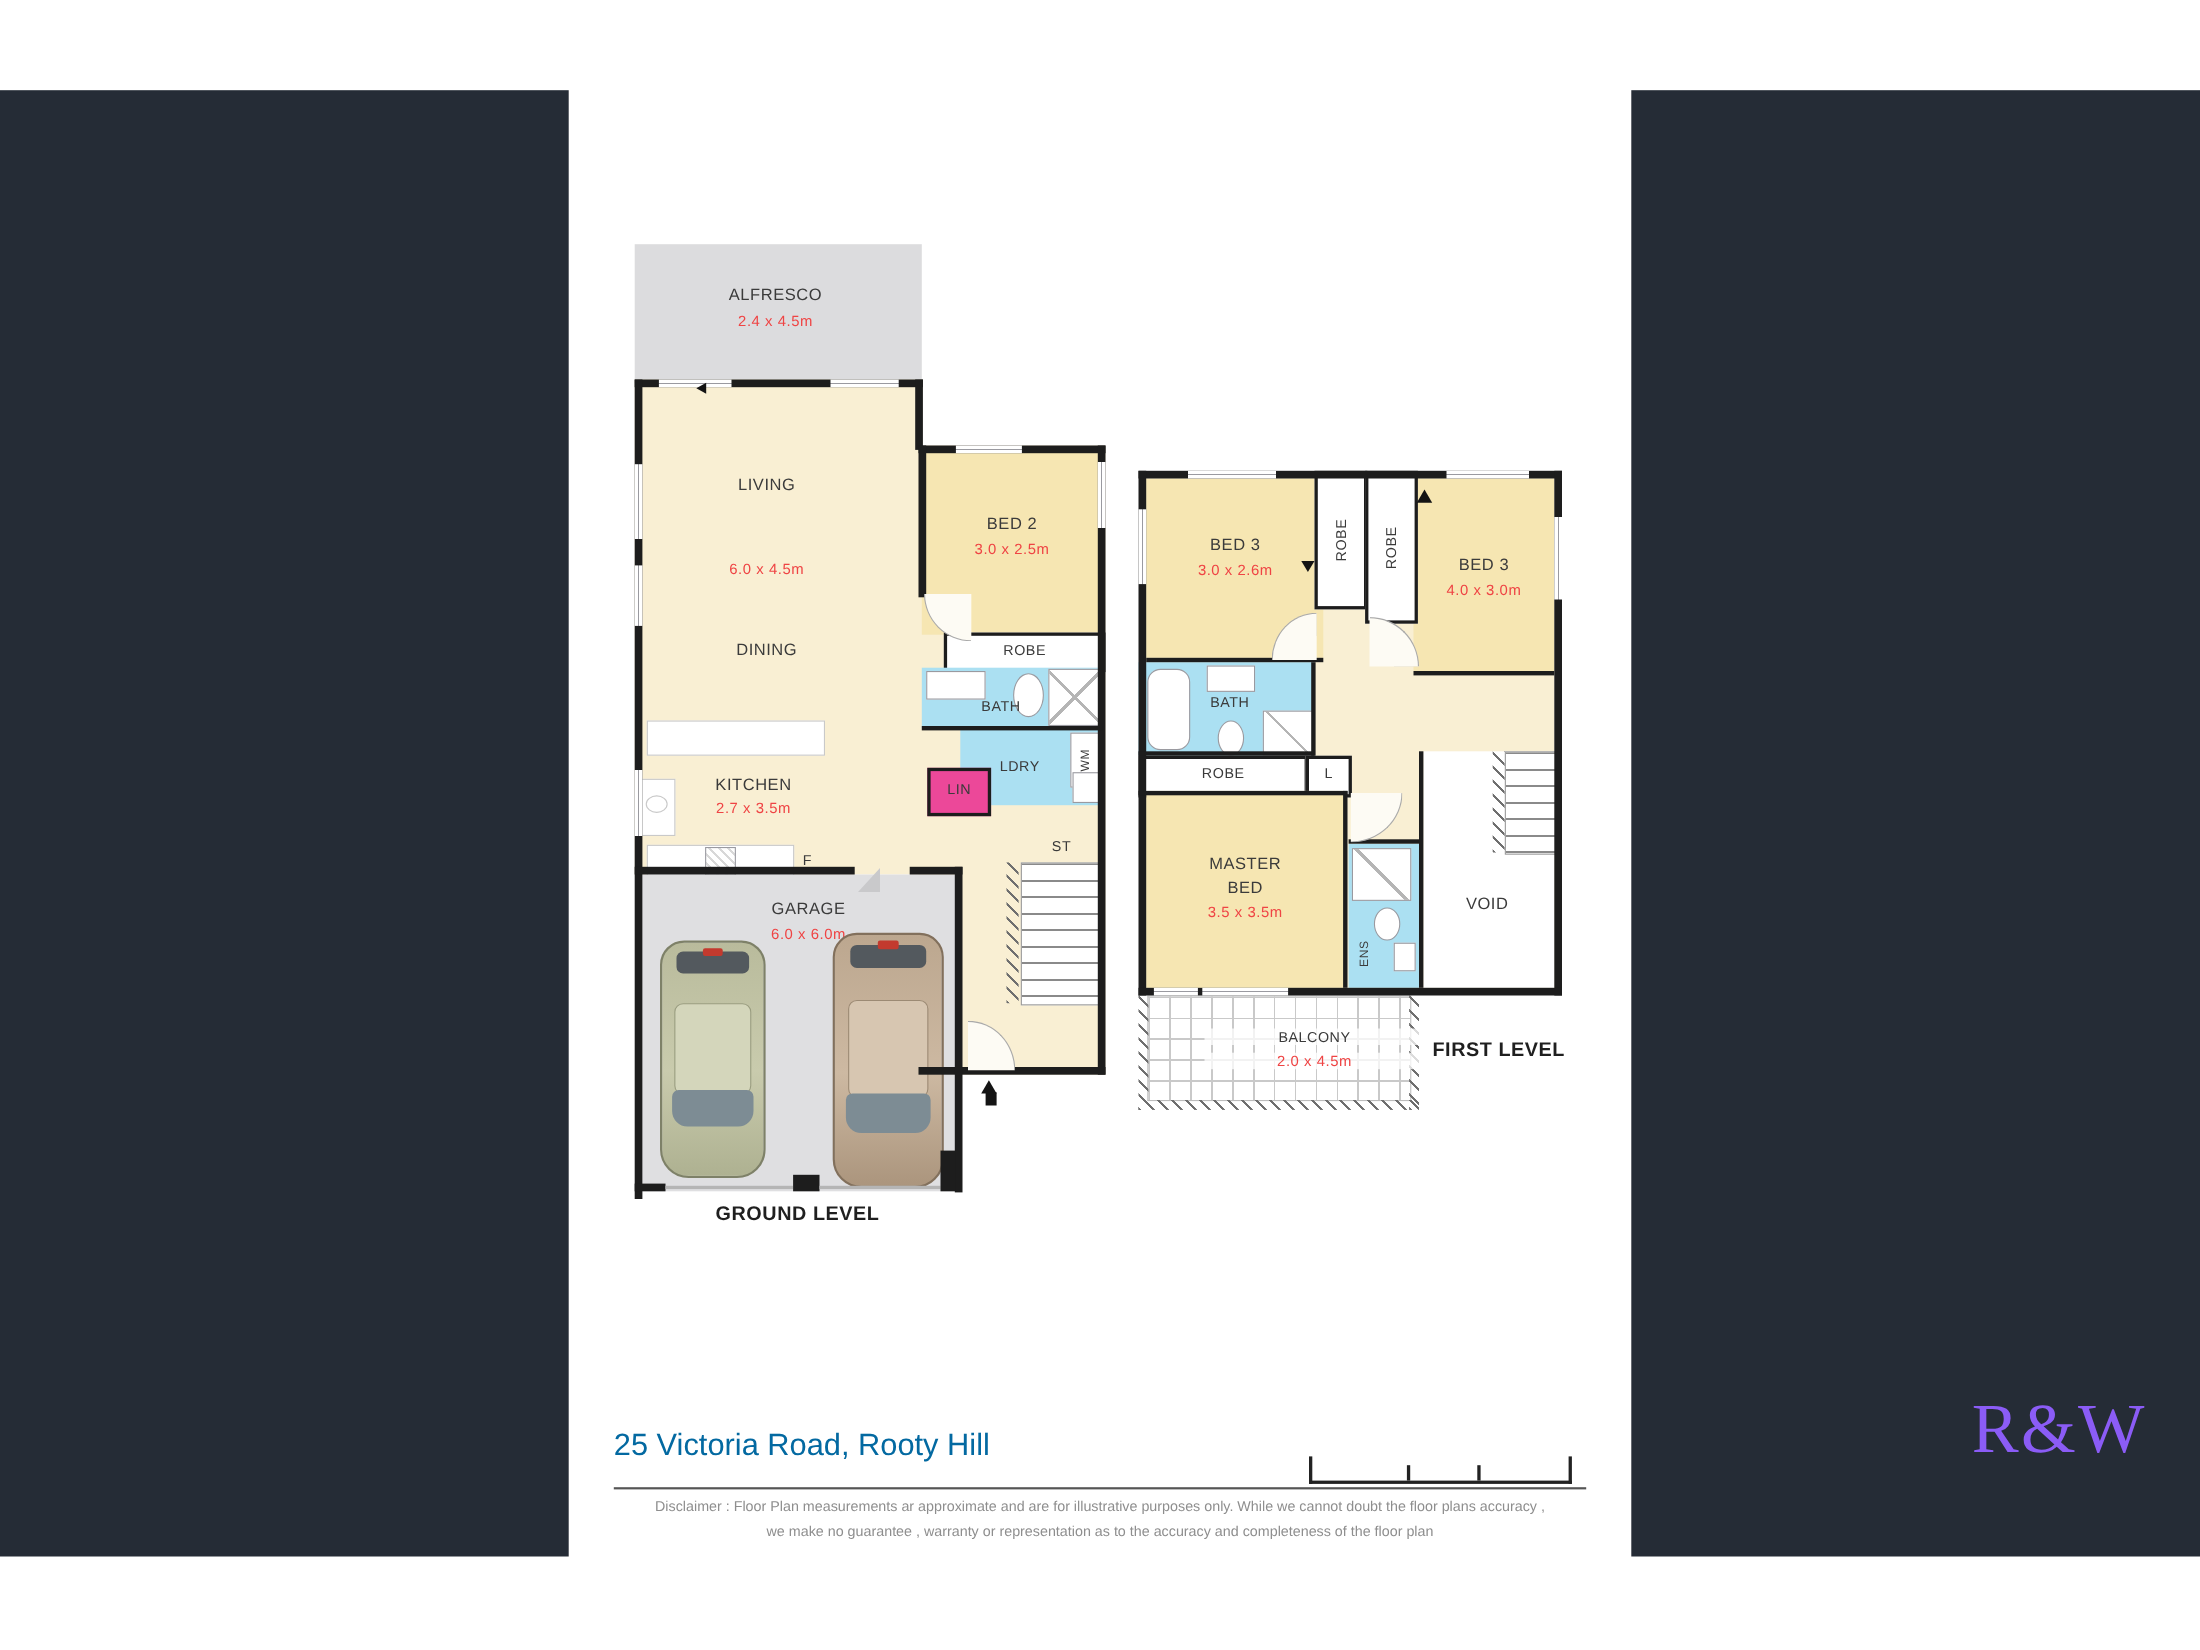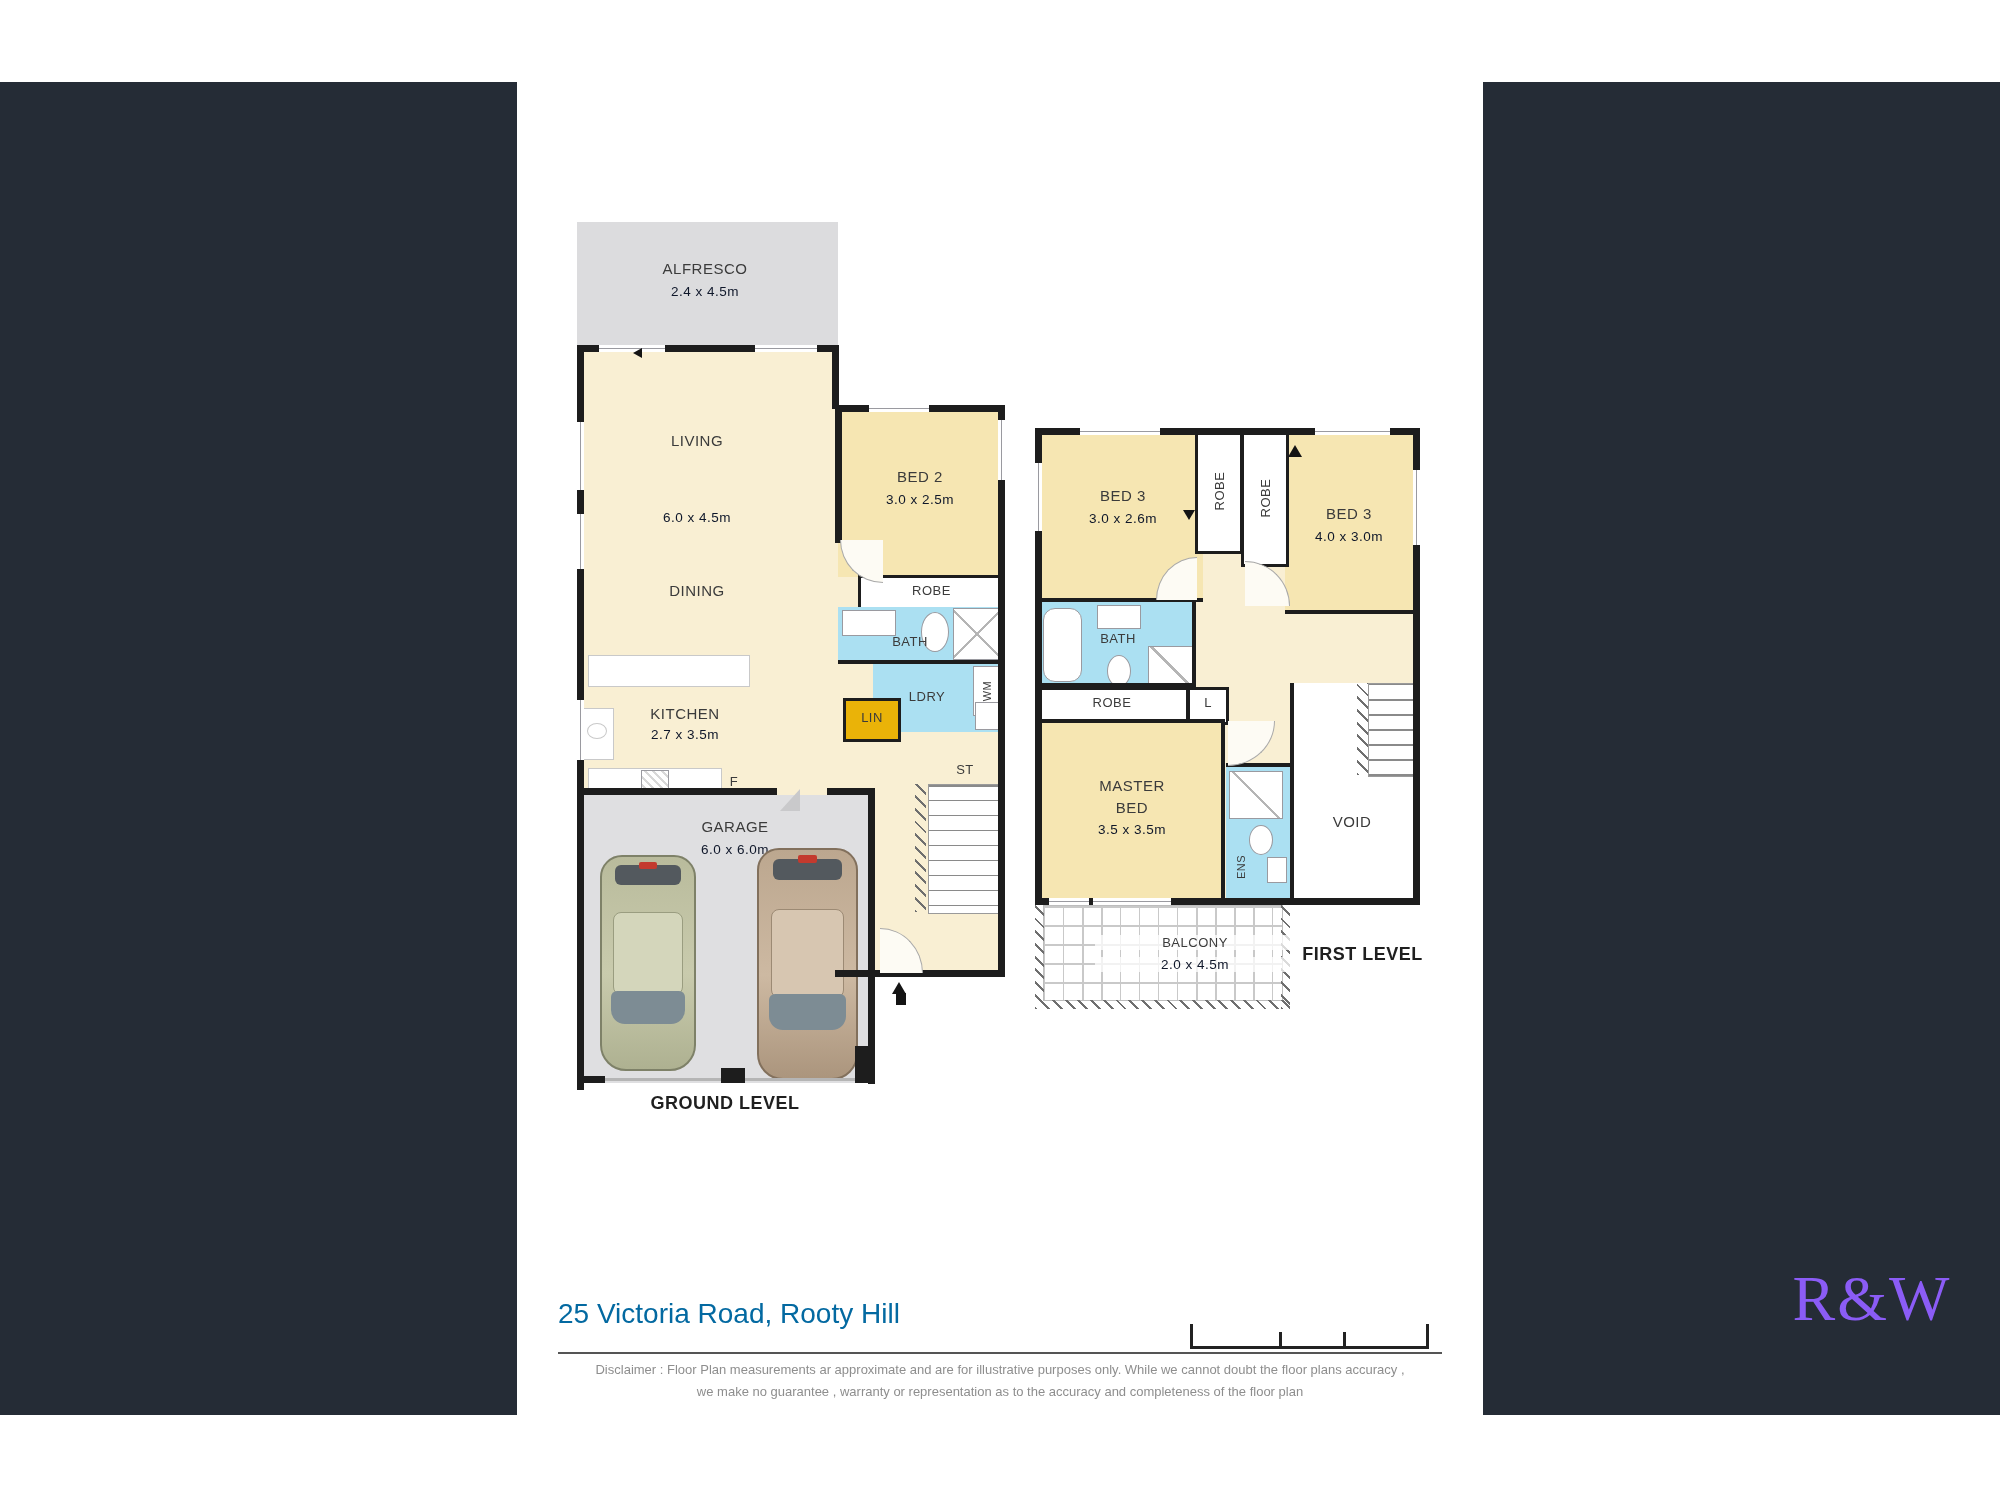--- a/index.html
+++ b/index.html
@@ -5,21 +5,21 @@
   html,body{margin:0;padding:0;}
   body{width:2000px;height:1500px;position:relative;background:#ffffff;overflow:hidden;
        font-family:"Liberation Sans",sans-serif;}
   .abs{position:absolute;}
   .panel{position:absolute;top:82px;height:1333px;background:#252c36;}
   .wall{position:absolute;background:#1d1d1d;}
   .thinwall{position:absolute;background:#1d1d1d;}
   .room{position:absolute;}
   .lbl{position:absolute;text-align:center;color:#3b3b3b;letter-spacing:0.5px;}
   .name{font-size:15px;}
-  .dims{font-size:13.5px;color:#0f172a;}
+  .dims{font-size:13.5px;color:#ef4444;}
   .small{font-size:13px;}
   .title{font-size:18px;font-weight:bold;color:#1f1f1f;letter-spacing:0.5px;}
   .winh{position:absolute;background:linear-gradient(to bottom,#ffffff 0 42%,#9a9aa0 42% 58%,#ffffff 58% 100%);}
   .winv{position:absolute;background:linear-gradient(to right,#ffffff 0 42%,#9a9aa0 42% 58%,#ffffff 58% 100%);}
   .stairs{position:absolute;background:#ffffff;background-image:repeating-linear-gradient(to bottom,#8a8a8a 0 1.5px,transparent 1.5px 15px);border:1px solid #9a9a9a;}
   .hatch{position:absolute;background:repeating-linear-gradient(45deg,#6f6f6f 0 2px,transparent 2px 9px);}
   .grid{position:absolute;background-color:#ffffff;
         background-image:repeating-linear-gradient(to right,#c9c9c9 0 1.5px,transparent 1.5px 19px),
                          repeating-linear-gradient(to bottom,#c9c9c9 0 1.5px,transparent 1.5px 19px);
         border:1px solid #bdbdbd;}
@@ -70,21 +70,21 @@
   <div class="fix" style="left:376px;top:386px;width:46px;height:50px;background:linear-gradient(45deg,transparent 48%,#b5b5b5 48% 52%,transparent 52%),linear-gradient(-45deg,transparent 48%,#b5b5b5 48% 52%,transparent 52%),#ffffff;"></div>
   <div class="lbl small" style="left:273px;top:412px;width:120px;">BATH</div>
 
   <div class="room" style="left:296px;top:440px;width:129px;height:70px;background:#abe0f2;"></div>
   <div class="lbl small" style="left:300px;top:467px;width:100px;">LDRY</div>
   <div class="fix" style="left:396px;top:444px;width:26px;height:48px;">
     <div class="vert vtxt">WM</div>
   </div>
   <div class="fix" style="left:398px;top:480px;width:24px;height:26px;"></div>
 
-  <div class="room" style="left:266px;top:476px;width:52px;height:38px;background:#eab308;border:3px solid #1d1d1d;">
+  <div class="room" style="left:266px;top:476px;width:52px;height:38px;background:#ec4899;border:3px solid #1d1d1d;">
     <div class="lbl small" style="left:0;top:9px;width:100%;">LIN</div>
   </div>
 
   <div class="lbl small" style="left:360px;top:540px;width:56px;">ST</div>
   <div class="hatch" style="left:338px;top:562px;width:11px;height:128px;"></div>
   <div class="stairs" style="left:351px;top:562px;width:70px;height:128px;"></div>
 
   <div class="fix" style="left:11px;top:433px;width:160px;height:30px;border-color:#c9c9c9;"></div>
   <div class="fix" style="left:3px;top:486px;width:32px;height:50px;border-color:#c9c9c9;">
     <div class="fix oval" style="left:6px;top:14px;width:18px;height:14px;border-color:#c9c9c9;"></div>

